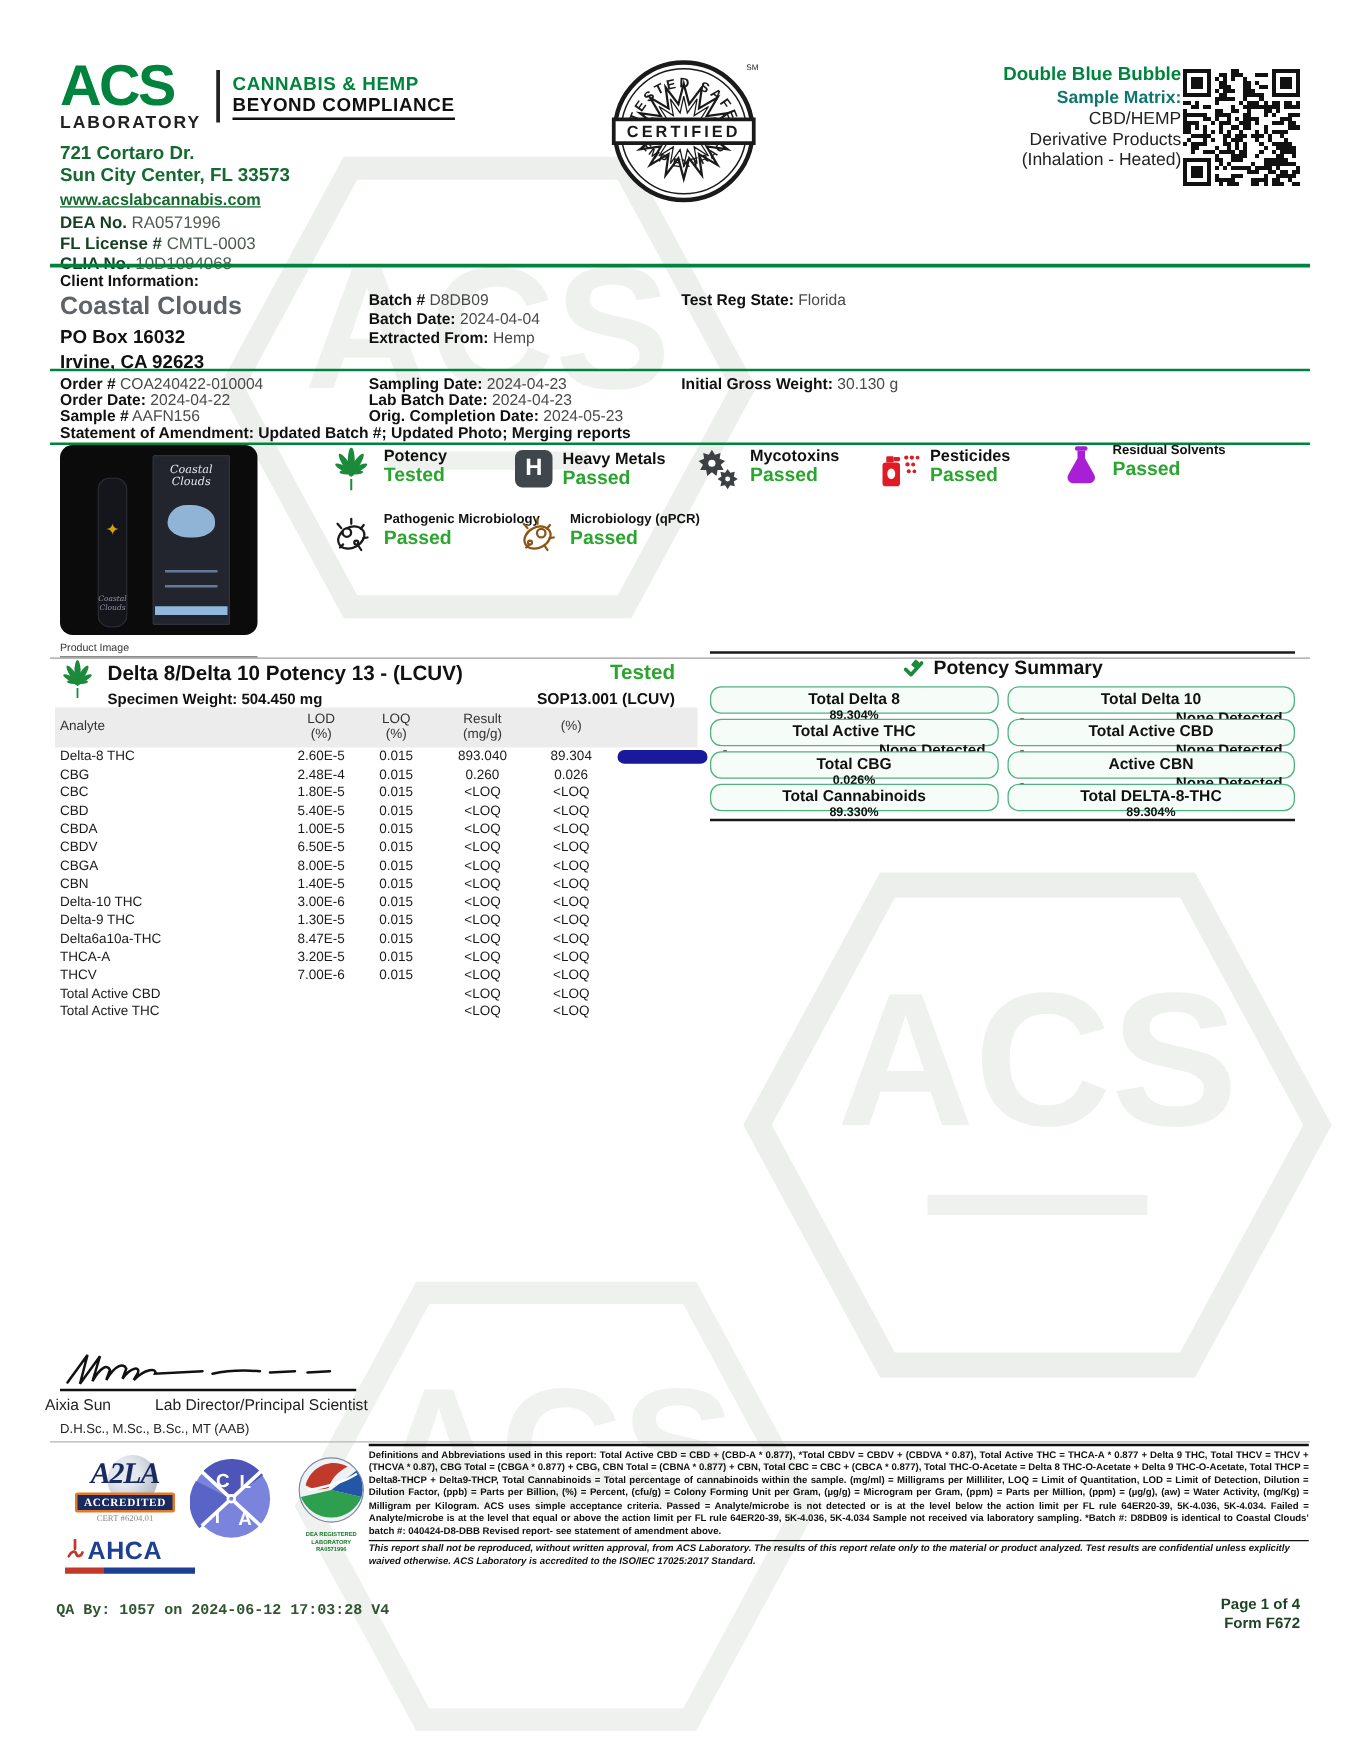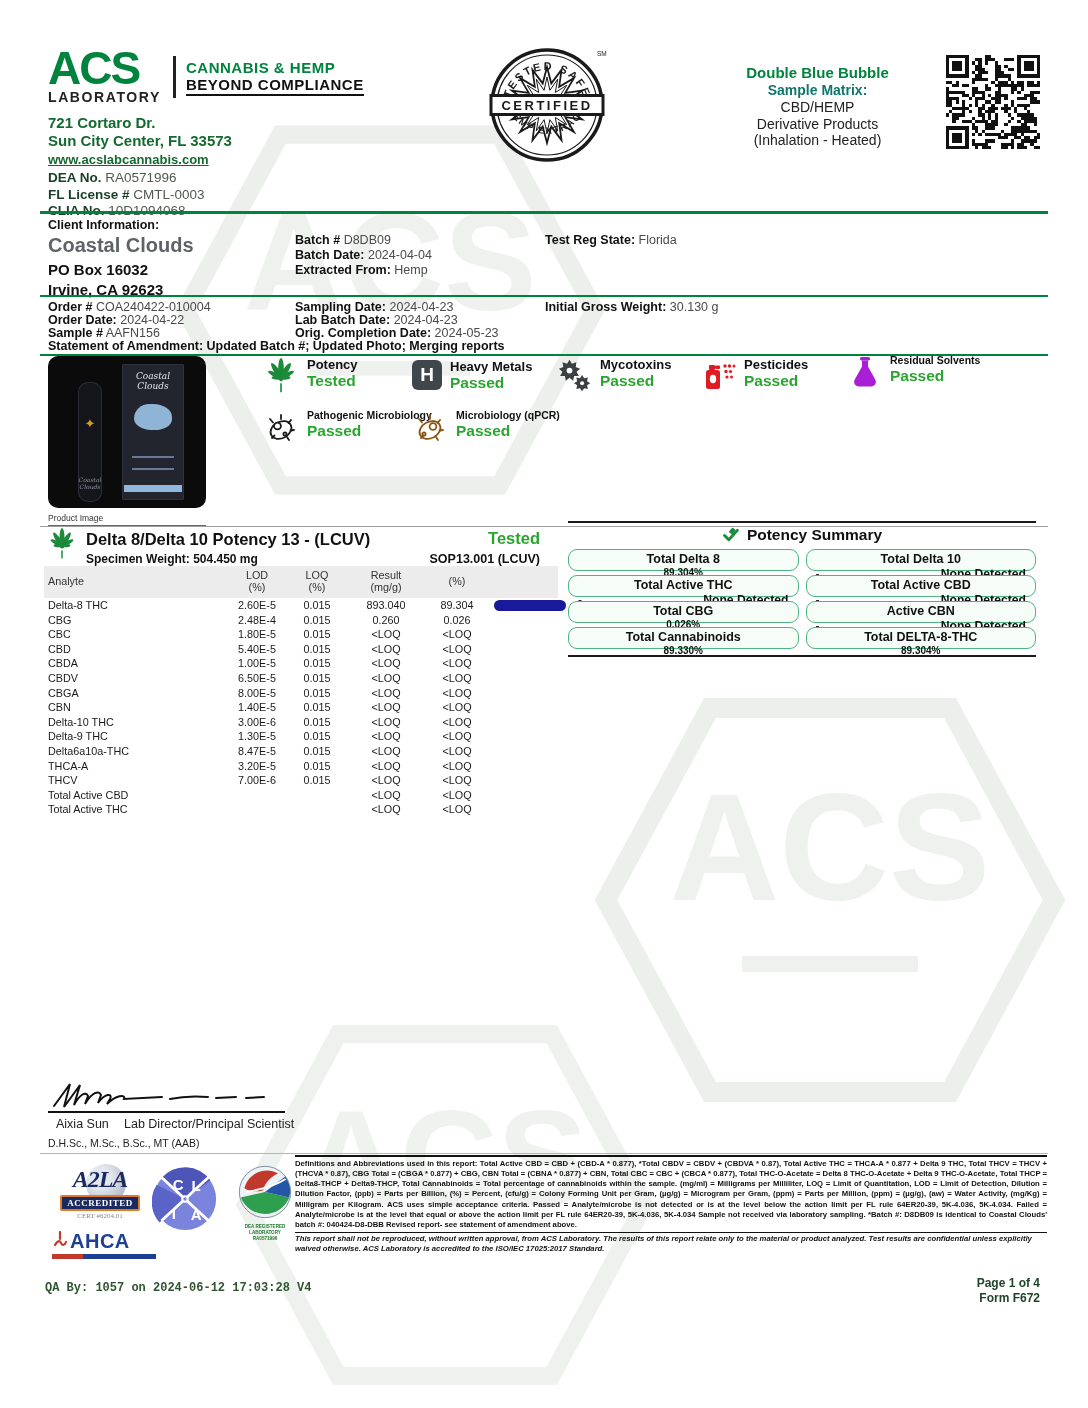--- a/index.html
+++ b/index.html
@@ -76,21 +76,21 @@
   .summary{position:absolute;left:568px;top:521px;width:468px;border-top:2px solid #1a1a1a;border-bottom:2px solid #1a1a1a;padding:3px 0 6px;}
   .sum-title{display:flex;justify-content:center;align-items:center;gap:8px;font-size:15.5px;font-weight:800;color:#111;margin-bottom:5px;}
   .cards{display:grid;grid-template-columns:1fr 1fr;gap:4px 7px;}
   .card{border:1.5px solid #4db380;border-radius:9px;background:#f6fdf9;height:22px;box-sizing:border-box;padding:2px 9px;}
   .card .clabel{text-align:center;font-size:12.5px;font-weight:700;color:#111;line-height:1.2;}
   .card .cval{text-align:center;font-size:10px;font-weight:700;color:#111;}
   .card .crow{display:flex;justify-content:space-between;align-items:flex-end;font-size:12.2px;}
   .card .crow .nd{font-weight:700;}
   
   .sig-line{position:absolute;left:48px;top:1111px;width:237px;height:2px;background:#111;}
-  .sig-name{position:absolute;left:56px;top:1117px;font-size:12.5px;color:#222;}
+  .sig-name{position:absolute;left:36px;top:1117px;font-size:12.5px;color:#222;}
   .sig-role{position:absolute;left:124px;top:1117px;font-size:12.5px;color:#222;}
   .sig-cred{position:absolute;left:48px;top:1137px;font-size:10.5px;color:#222;}
   .grayline{position:absolute;left:40px;width:1008px;height:1px;background:#b5b5b5;}
   .legal{position:absolute;left:295px;top:1155px;width:752px;border-top:2.5px solid #111;}
   .defs{font-size:7.7px;font-weight:700;line-height:1.32;color:#111;text-align:justify;padding-top:2px;}
   .disc{margin-top:2px;border-top:1.5px solid #111;font-size:7.7px;font-weight:700;font-style:italic;line-height:1.35;color:#111;padding-top:1px;}
   .qa{position:absolute;left:45px;top:1281px;font-family:"Liberation Mono","DejaVu Sans Mono",monospace;
       font-size:12px;font-weight:700;color:#2f5530;}
   .pageinfo{position:absolute;right:48px;top:1276px;text-align:right;font-size:12px;font-weight:700;color:#1e4426;line-height:1.25;}
   
@@ -167,21 +167,21 @@
       </text>
       <text font-size="9.5" font-weight="bold" letter-spacing="1.8" fill="#1a1a1a">
         <textPath href="#arcBot" startOffset="50%" text-anchor="middle">HEMP EXTRACT</textPath>
       </text>
       <rect x="4" y="51.5" width="112" height="19" fill="#fff" stroke="#1a1a1a" stroke-width="3"></rect>
       <text x="60" y="65.5" text-anchor="middle" font-size="13" font-weight="bold" letter-spacing="2.5" fill="#1a1a1a">CERTIFIED</text>
       <text x="110" y="12" font-size="6.5" fill="#1a1a1a">SM</text>
     </svg>
   </div>
 
-  <div class="abs matrix" style="left:690px;top:64px;text-align:center;">
+  <div class="abs matrix" style="left:690px;top:51px;">
     <div class="pname">Double Blue Bubble</div>
     <div class="mlabel">Sample Matrix:</div>
     <div class="mline">CBD/HEMP</div>
     <div class="mline">Derivative Products</div>
     <div class="mline">(Inhalation - Heated)</div>
   </div>
 
   <div class="abs" style="left:946px;top:55px;width:94px;height:94px;">
     <svg id="qr-svg" viewBox="0 0 29 29" width="94" height="94" shape-rendering="crispEdges">
       <rect x="0" y="0" width="29" height="29" fill="#fff"></rect>

